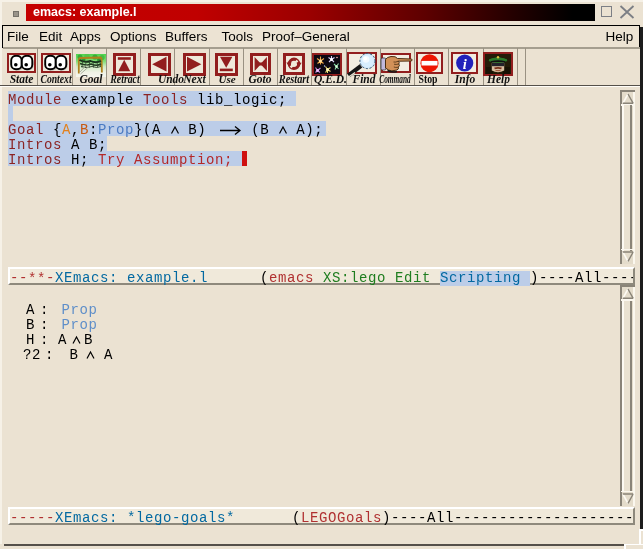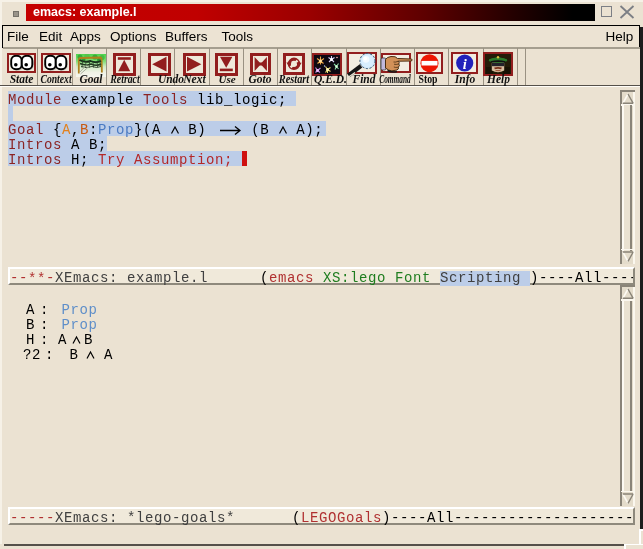--- a/index.html
+++ b/index.html
@@ -4,21 +4,21 @@
 body{width:643px;height:549px;position:relative;background:#ebe2d2;overflow:hidden;
  font-family:"Liberation Sans",sans-serif}
 .abs{position:absolute}
 .mono{font-family:"Liberation Mono",monospace;font-size:14px;line-height:15px;white-space:pre;color:#000;letter-spacing:0.6px}
 .kw{color:#8b2424}
 .red2{color:#b42828}
 .blue{color:#4a7ac2}
 .blue2{color:#5e8ec9}
 .oA{color:#e2811e}
 .oB{color:#c85a10}
-.navy{color:#404040}
+.navy{color:#0369a1}
 .mlred{color:#b03030}
 .green{color:#1f7d1f}
 .cell{position:absolute;top:0;height:37px;border-right:1px solid #9a9283}
 svg{display:block}
 </style></head><body>
 
 <div class="abs" style="left:0;top:0;width:643px;height:1.5px;background:#f6f1e7"></div>
 <div class="abs" style="left:0;top:0;width:1.5px;height:544px;background:#f6f1e7"></div>
 
 <div class="abs" style="left:13px;top:11px;width:4px;height:4px;background:#9a948a;border:0.5px solid #76726a"></div>
@@ -30,20 +30,21 @@
   </svg>
 
 <div class="abs" style="left:2px;top:25px;width:636px;height:21px;border:1px solid #000;background:#ece3d3"></div>
 <div class="abs" style="top:25px;left:0;width:643px;height:23px;font-size:13.5px;line-height:23px;color:#000">
 <span class="abs" style="left:7px">File</span>
 <span class="abs" style="left:39px">Edit</span>
 <span class="abs" style="left:70px">Apps</span>
 <span class="abs" style="left:110px">Options</span>
 <span class="abs" style="left:165px">Buffers</span>
 <span class="abs" style="left:221.5px">Tools</span>
+<span class="abs" style="left:262px">Proof–General</span>
 <span class="abs" style="left:605.5px">Help</span>
 </div>
 
 <div class="abs" style="left:3px;top:47px;width:637px;height:2px;background:#a59e8f"></div>
 
 <div id="toolbar" class="abs" style="left:0;top:48px;width:643px;height:38px">
     <div class="cell" style="left:3.0px;width:34.3px"></div>
     <div class="cell" style="left:37.3px;width:34.3px"></div>
     <div class="cell" style="left:71.5px;width:34.3px"></div>
     <div class="cell" style="left:105.8px;width:34.3px"></div>
@@ -76,21 +77,21 @@
     </svg> B) <svg width="27" height="15" viewBox="0 0 27 15" style="display:inline-block;vertical-align:top">
       <path d="M5,7.5 L25,7.5 M20,3.5 L25,7.5 L20,11.5" fill="none" stroke="#000" stroke-width="1.3"></path>
     </svg> (B <svg width="9" height="15" viewBox="0 0 9 15" style="display:inline-block;vertical-align:top">
       <path d="M1.5,10.5 L5,4 L8.5,10.5" fill="none" stroke="#000" stroke-width="1.2"></path>
     </svg> A);</div>
 <div class="mono abs" style="left:8px;top:137.5px"><span class="kw">Intros</span> A B;</div>
 <div class="mono abs" style="left:8px;top:152.5px"><span class="kw">Intros</span> H; <span class="red2">Try Assumption;</span></div>
 
 <div class="abs" style="left:8px;top:267px;width:623px;height:14px;background:#f0e9da;border-top:2px solid #fff;border-left:2px solid #fff;border-bottom:2px solid #8e897c;border-right:2px solid #8e897c;overflow:hidden"></div>
 <div class="abs mono" style="left:10px;top:270.5px;width:623px;overflow:hidden"><span class="mlred">--</span><span class="mlred" style="position:relative;top:1.5px">**</span><span class="mlred">-</span><span class="navy">XEmacs: example.l</span></div>
-<div class="abs mono" style="left:260px;top:270.5px;width:373px;overflow:hidden">(<span class="mlred">emacs</span> <span class="green">XS:lego Font</span> <span class="navy" style="background:#bccde8">Scripting </span>)----All----------</div>
+<div class="abs mono" style="left:260px;top:270.5px;width:373px;overflow:hidden">(<span class="mlred">emacs</span> <span class="green">XS:lego Edit</span> <span class="navy" style="background:#bccde8">Scripting </span>)----All----------</div>
 
 <div class="mono abs" style="left:26px;top:303px">A<span class="abs" style="left:14px">:</span><span class="blue2 abs" style="left:35.5px">Prop</span></div>
 <div class="mono abs" style="left:26px;top:318px">B<span class="abs" style="left:14px">:</span><span class="blue2 abs" style="left:35.5px">Prop</span></div>
 <div class="mono abs" style="left:26px;top:333px">H<span class="abs" style="left:14px">:</span><span class="abs" style="left:32px">A</span><svg class="abs" style="left:45.5px;top:0" width="9" height="15" viewBox="0 0 9 15">
       <path d="M1,10.5 L4.5,4 L8,10.5" fill="none" stroke="#000" stroke-width="1.2"></path>
     </svg><span class="abs" style="left:58px">B</span></div>
 <div class="mono abs" style="left:23px;top:348px">?2<span class="abs" style="left:22px">:</span><span class="abs" style="left:46.5px">B</span><svg class="abs" style="left:62.5px;top:0" width="9" height="15" viewBox="0 0 9 15">
       <path d="M1,10.5 L4.5,4 L8,10.5" fill="none" stroke="#000" stroke-width="1.2"></path>
     </svg><span class="abs" style="left:81px">A</span></div>
 

